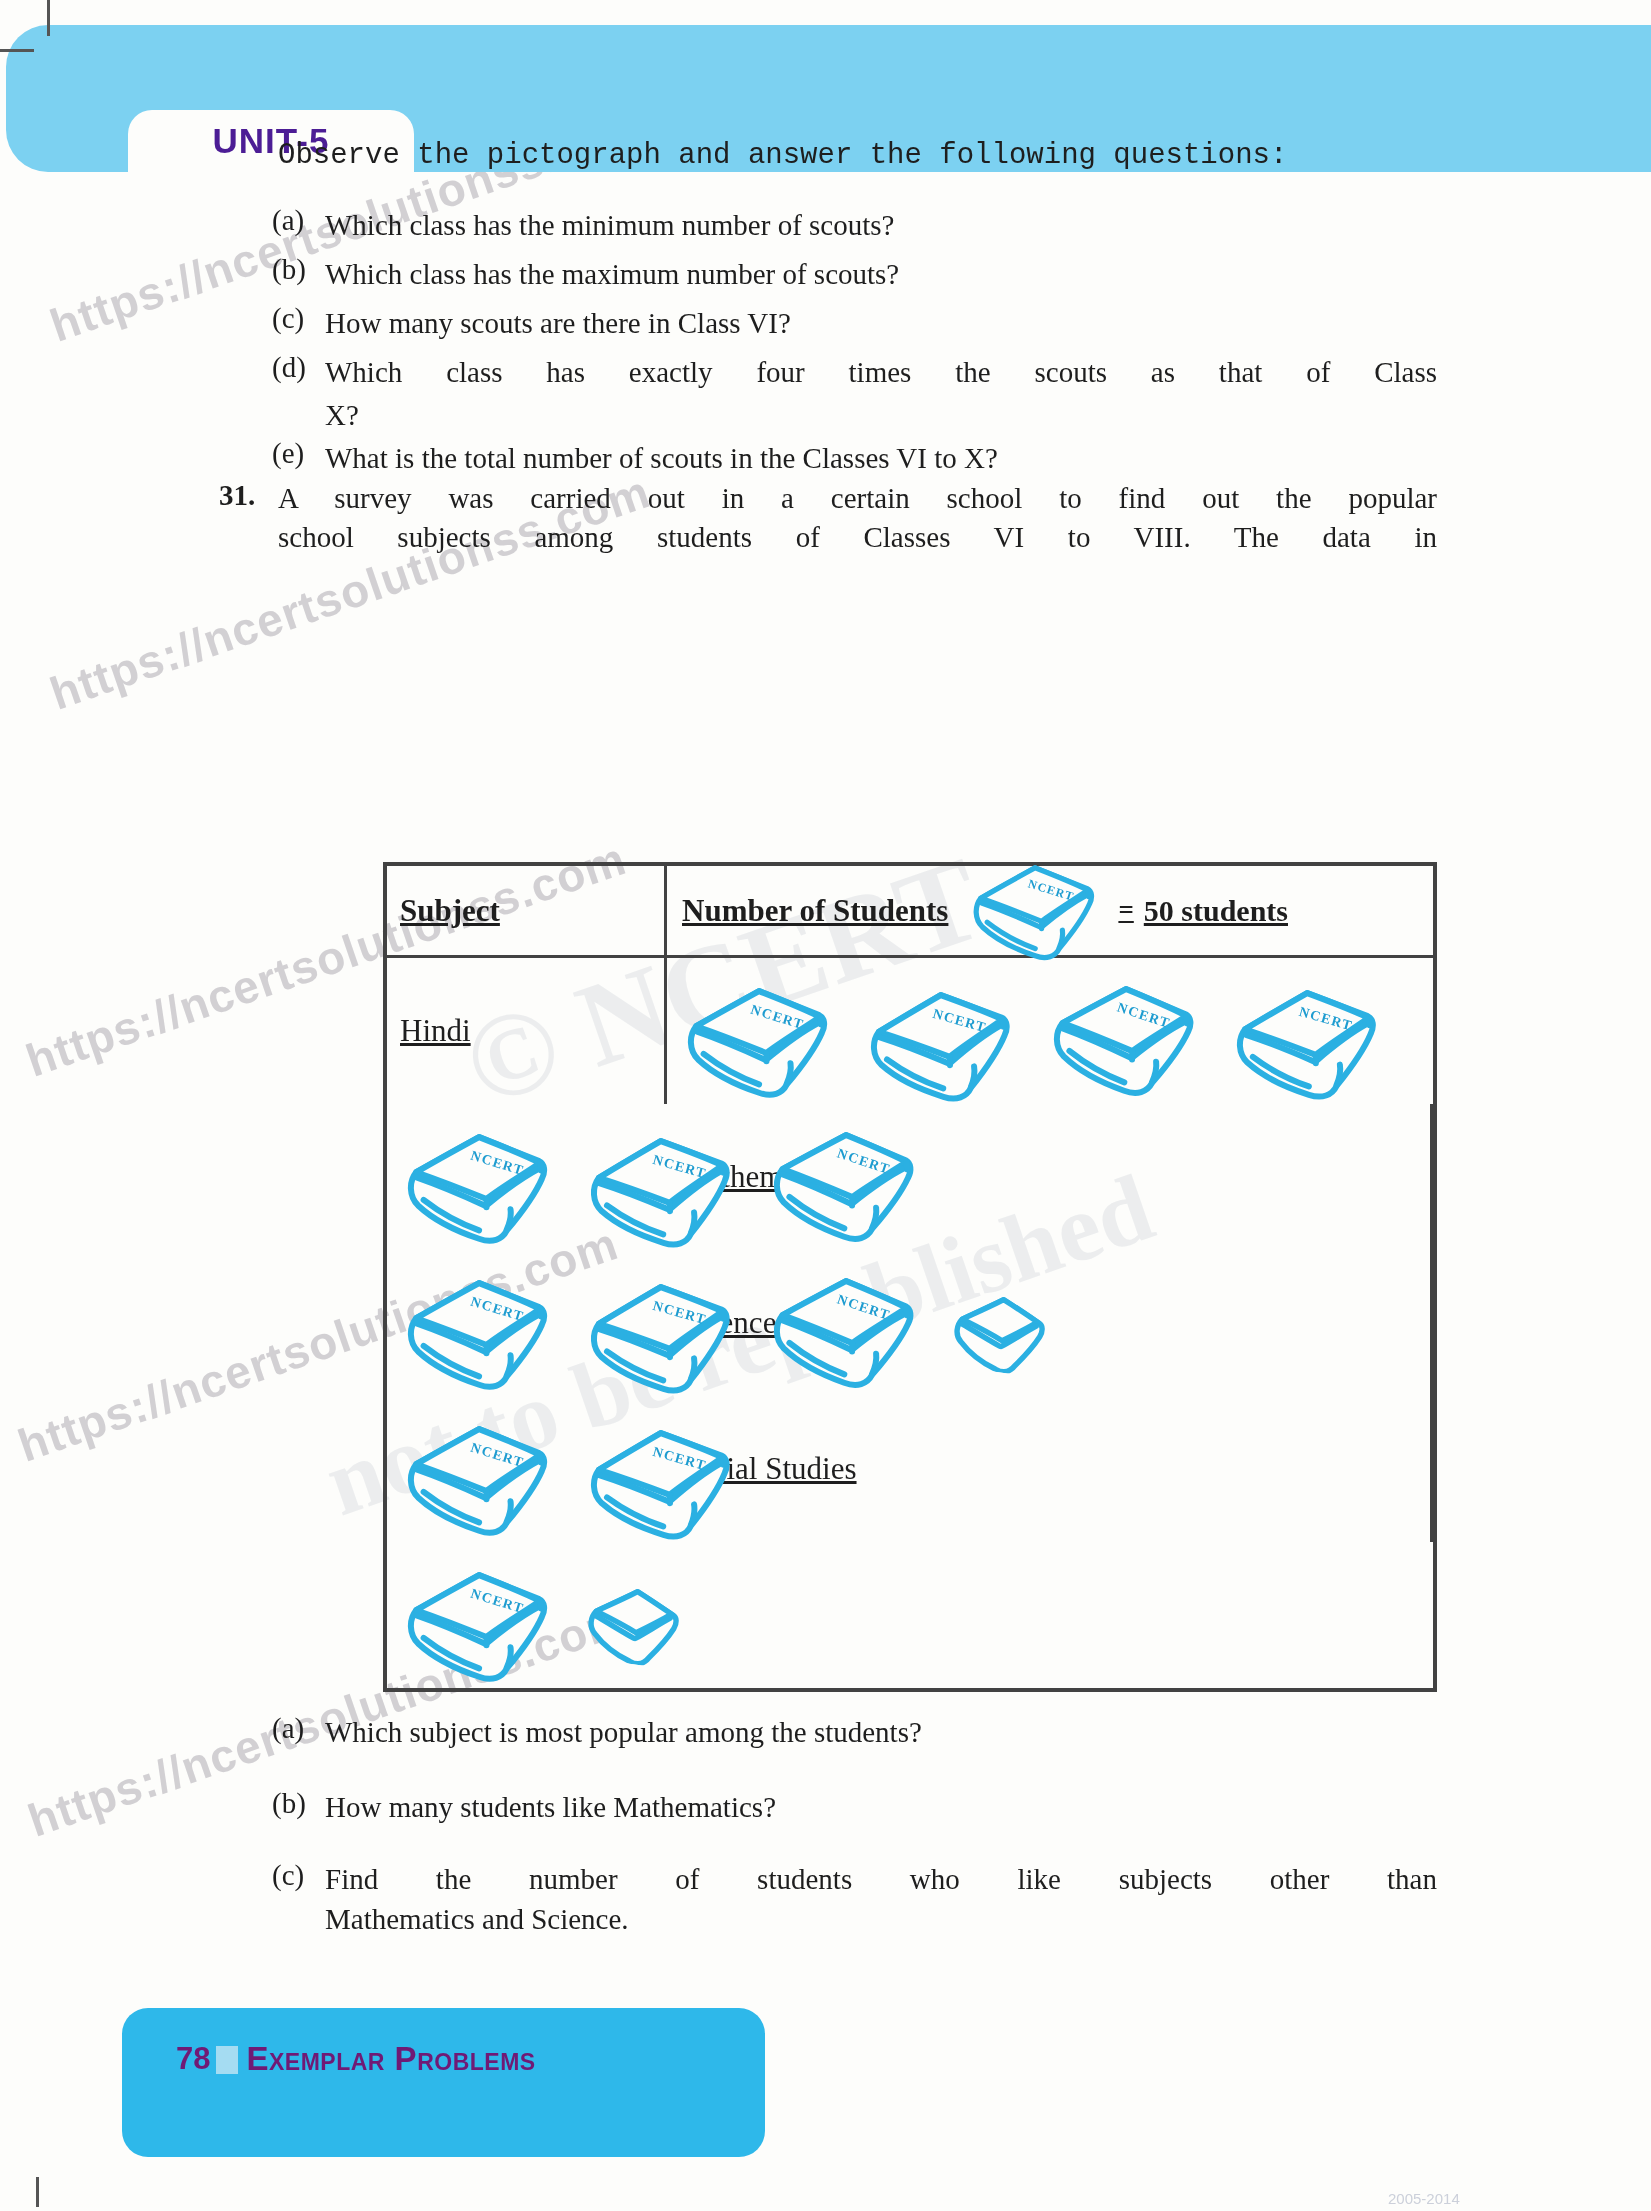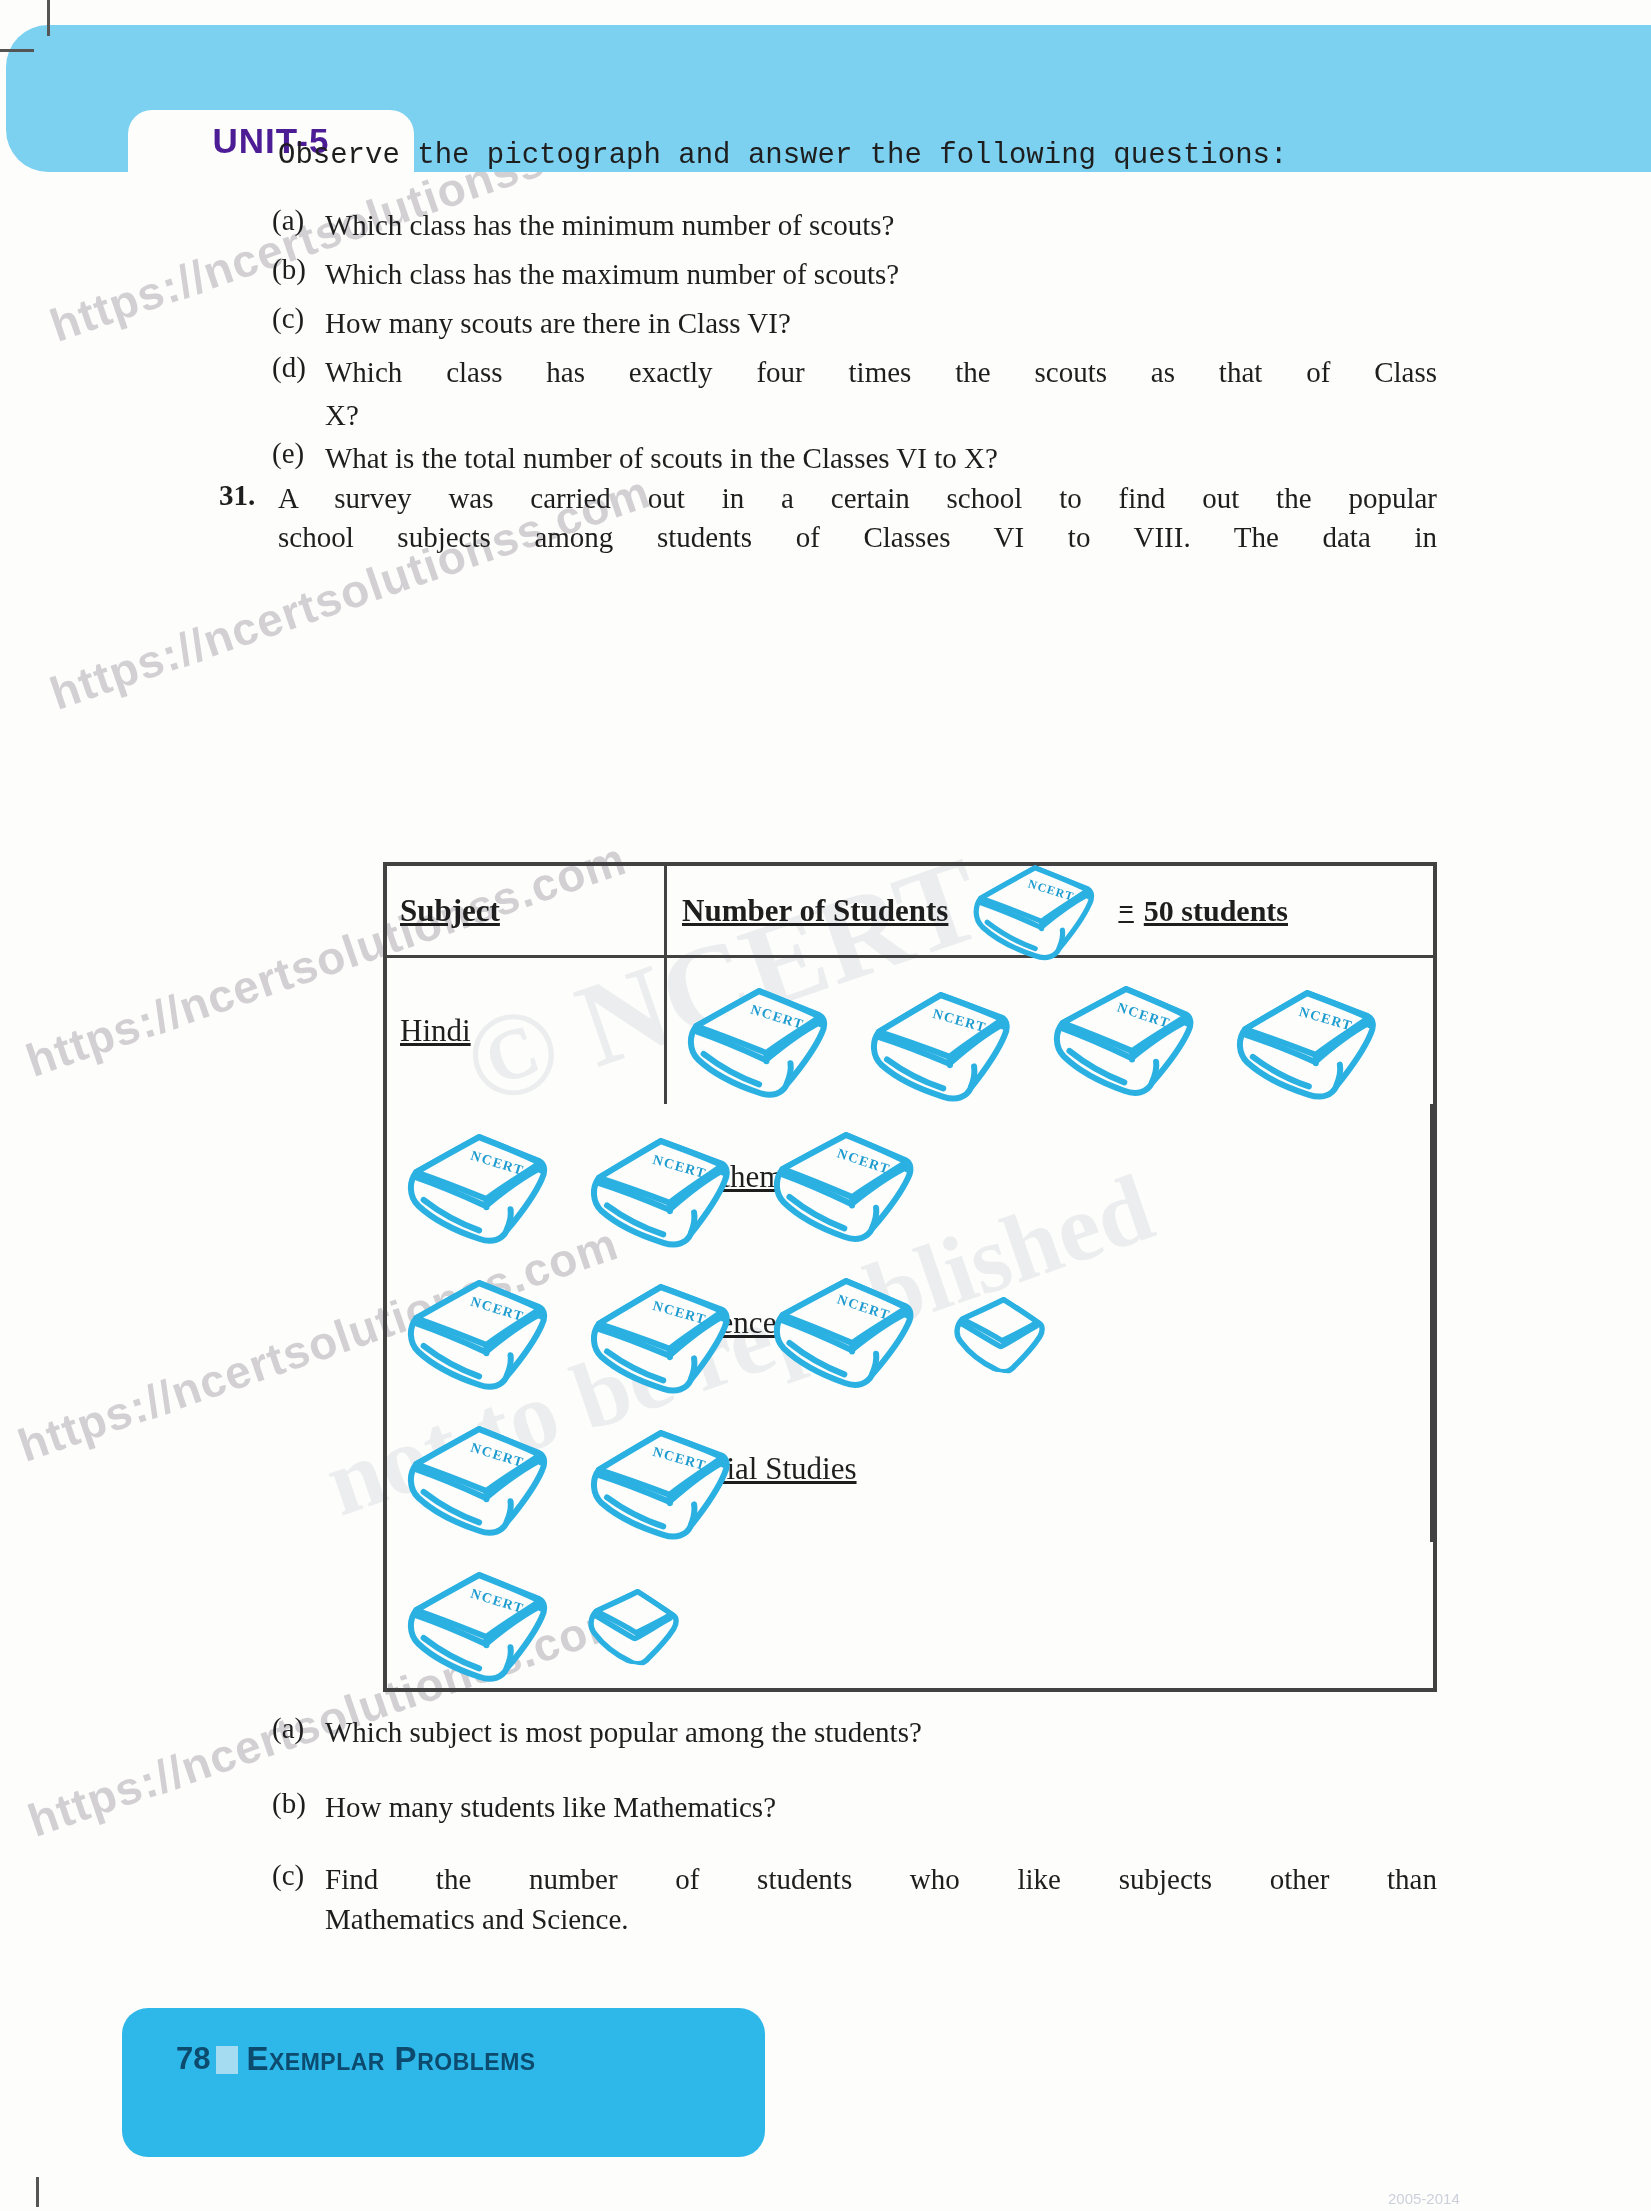--- a/index.html
+++ b/index.html
@@ -50,21 +50,21 @@
       font-size:46px;letter-spacing:1px;color:#98949e;opacity:.42;white-space:nowrap;
       transform:rotate(-19deg);transform-origin:0 50%;}
   .ghost{position:absolute;z-index:1;font-family:"Liberation Serif",serif;font-weight:bold;
       color:#aab2be;opacity:.20;white-space:nowrap;transform:rotate(-19deg);
       transform-origin:0 50%;}
   .ghost1{left:470px;top:1000px;font-size:120px;}
   .ghost2{left:330px;top:1430px;font-size:96px;}
   
   .footer{position:absolute;left:122px;top:2008px;width:643px;height:149px;background:#2eb8ea;
       border-radius:26px;z-index:3;display:flex;align-items:flex-start;
-      padding:36px 0 0 54px;box-sizing:border-box;color:#0c4a6e;
+      padding:36px 0 0 54px;box-sizing:border-box;color:#701a75;
       font-family:"Liberation Sans",sans-serif;}
   .footer .pgnum{font-size:31px;font-weight:bold;line-height:30px;}
   .footer .sq{width:22px;height:28px;background:#a5dcf2;margin:2px 8px 0 6px;}
   .footer .flabel{font-size:33px;font-weight:bold;font-variant:small-caps;letter-spacing:.5px;
       line-height:30px;}
   .corner-note{position:absolute;left:1388px;top:2190px;font-family:"Liberation Sans",sans-serif;
       font-size:15px;color:#ccd0da;z-index:3;}
   .bookstroke{stroke:#2bb0e2;stroke-width:6.5;stroke-linejoin:round;stroke-linecap:round;fill:none;}
   .bookfill{fill:#fdfdfb;}
   .ncert-label-text{fill:#1e9cd0;font-family:"Liberation Serif",serif;font-weight:bold;}

